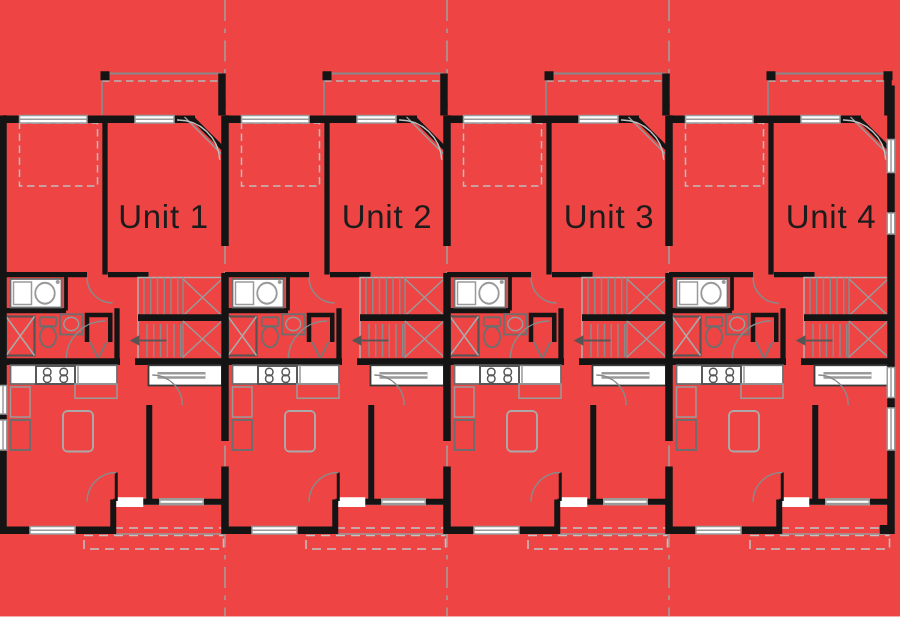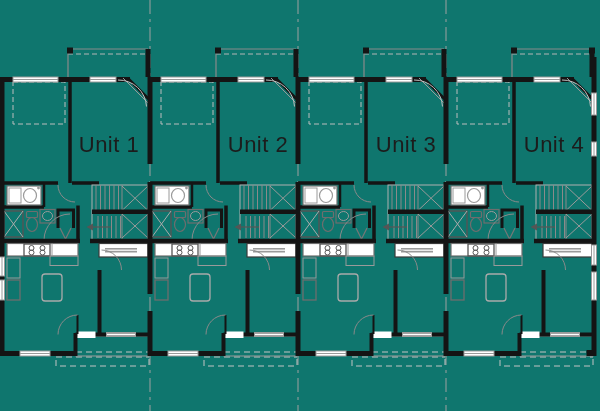--- a/index.html
+++ b/index.html
@@ -8,21 +8,21 @@
     background: #ffffff;
     width: 600px;
     height: 411px;
     overflow: hidden;
     font-family: "Liberation Sans", sans-serif;
   }
   #plan-wrap {
     position: relative;
     width: 600px;
     height: 411px;
-    background: #0f766e;
+    background: #ef4444;
   }
   svg { display: block; }
   .unit-label {
     font-family: "Liberation Sans", sans-serif;
     font-size: 22px;
     letter-spacing: 0.5px;
     fill: #1c1c1c;
   }
 </style>
 </head>

